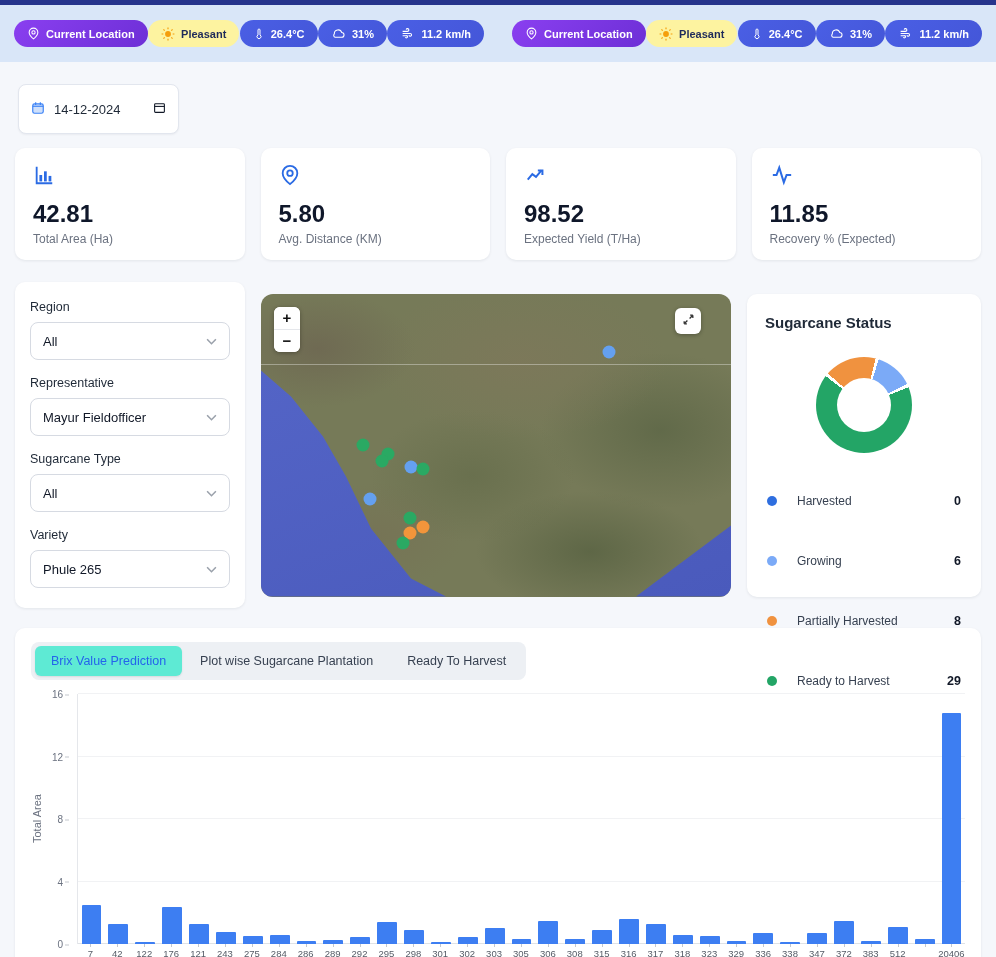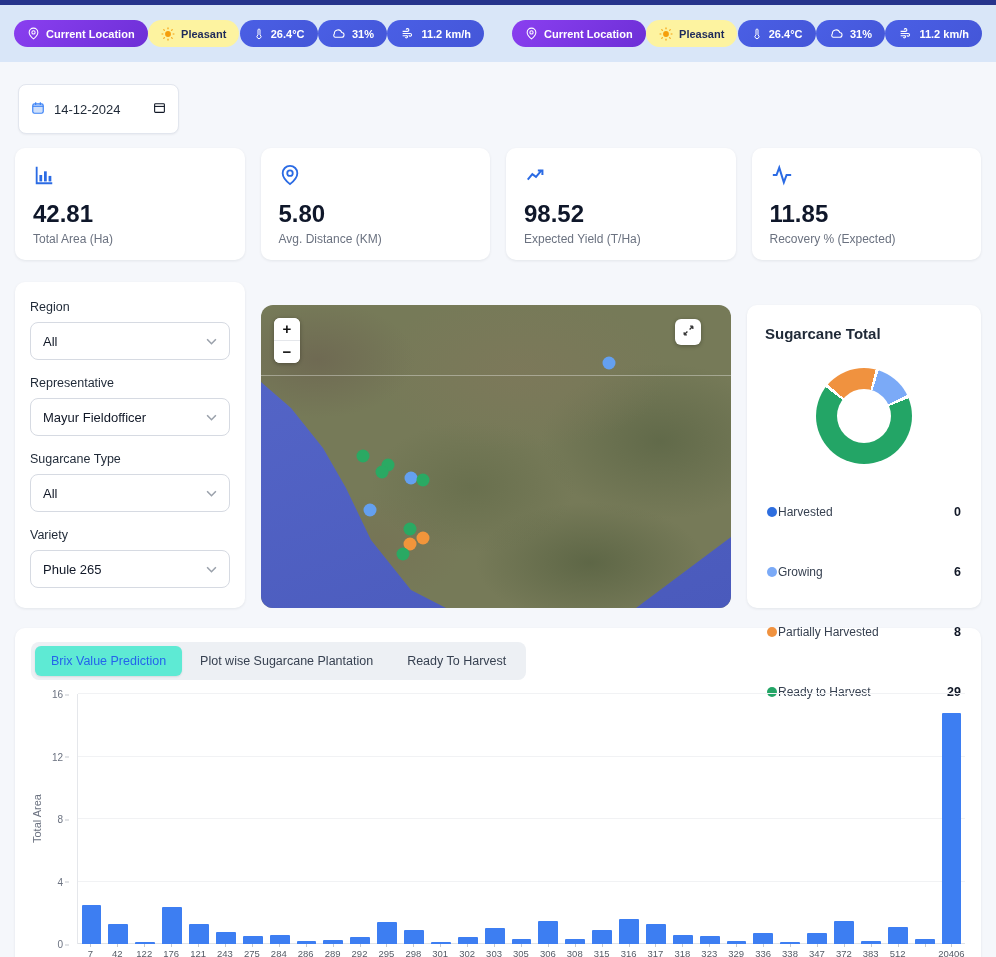--- a/index.html
+++ b/index.html
@@ -17,21 +17,21 @@
   .date-row { padding:22px 3px 14px; }
   .date-input { display:inline-flex; align-items:center; gap:9px; background:#fff;
     border:1px solid #e2e6ee; border-radius:8px; height:50px; padding:0 12px;
     font-size:13px; color:#1f2937; cursor:pointer; box-shadow:0 1px 2px rgba(16,24,40,.05); }
 
   .stats-row { display:flex; gap:16px; margin-bottom:22px; }
   .stat-card { flex:1; padding:16px 18px 18px; height:112px; }
   .stat-value { font-size:24px; font-weight:800; color:#0f172a; margin:10px 0 4px; }
   .stat-label { font-size:12px; color:#6b7280; }
 
-  .mid-row { display:flex; gap:16px; margin-bottom:20px; align-items:flex-end; }
+  .mid-row { display:flex; gap:16px; margin-bottom:20px; align-items:center; }
   .filters { width:230px; padding:16px 15px 20px; }
   .filter-label { font-size:12.5px; color:#1f2937; margin:2px 0 8px; }
   .filter-group + .filter-group { margin-top:16px; }
   .select { display:flex; align-items:center; justify-content:space-between; height:38px;
     border:1px solid #d6dae2; border-radius:8px; padding:0 12px; font-size:13px;
     color:#111827; background:#fff; cursor:pointer; }
   .select .chev { color:#9ca3af; font-size:10px; }
 
   .map { position:relative; width:470px; height:303px; border-radius:12px; overflow:hidden;
     background-color:#767a58; cursor:grab;
@@ -54,21 +54,21 @@
   .fullscreen { position:absolute; right:30px; top:14px; width:26px; height:26px; border:0;
     border-radius:6px; background:#fff; box-shadow:0 1px 4px rgba(0,0,0,.3);
     display:flex; align-items:center; justify-content:center; cursor:pointer; }
   .marker { position:absolute; width:13px; height:13px; border-radius:50%; transform:translate(-50%,-50%); }
 
   .status-card { flex:1; height:303px; padding:20px 18px; }
   .status-title { font-size:15px; font-weight:bold; color:#1f2937; }
   .donut { width:96px; height:96px; border-radius:50%; margin:26px auto 30px; position:relative; }
   .donut .hole { position:absolute; left:50%; top:50%; width:54px; height:54px;
     border-radius:50%; background:#fff; transform:translate(-50%,-50%); }
-  .legend-row { display:flex; align-items:center; gap:1px; padding:5px 2px; cursor:pointer;margin-top:36px; }
+  .legend-row { display:flex; align-items:center; gap:20px; padding:5px 2px; cursor:pointer;margin-top:36px; }
   .legend-dot { width:10px; height:10px; border-radius:50%; flex:0 0 auto; }
   .legend-label { font-size:12px; color:#374151; flex:1; }
   .legend-value { font-size:12.5px; font-weight:bold; color:#111827; }
 
   .chart-card { padding:14px 16px 10px; height:352px; }
   .tabs { display:inline-flex; background:#edf0f4; border-radius:8px; padding:4px; gap:2px; }
   .tab { border:0; background:transparent; padding:8px 16px; font-size:12.5px; color:#374151;
     border-radius:6px; cursor:pointer; font-family:inherit; white-space:nowrap; }
   .tab.active { background:#5eead4; color:#2563eb; box-shadow:0 1px 2px rgba(16,24,40,.1); }
 
@@ -315,21 +315,21 @@
           <div class="marker" style="left: 162px; top: 175px; background: rgb(42, 169, 99);"></div>
           <div class="marker" style="left: 109px; top: 205px; background: rgb(100, 160, 240);"></div>
           <div class="marker" style="left: 149px; top: 224px; background: rgb(42, 169, 99);"></div>
           <div class="marker" style="left: 162px; top: 233px; background: rgb(242, 149, 59);"></div>
           <div class="marker" style="left: 149px; top: 239px; background: rgb(242, 149, 59);"></div>
           <div class="marker" style="left: 142px; top: 249px; background: rgb(42, 169, 99);"></div>
         </div>
     </div>
 
     <div class="status-card card">
-      <div class="status-title">Sugarcane Total</div>
+      <div class="status-title">Sugarcane Status</div>
       <div class="donut" id="donut" style="background: conic-gradient(from -49deg, rgb(240, 146, 63) 0deg, rgb(240, 146, 63) 62.9767deg, rgb(255, 255, 255) 62.9767deg, rgb(255, 255, 255) 66.9767deg, rgb(123, 170, 247) 66.9767deg, rgb(123, 170, 247) 113.209deg, rgb(255, 255, 255) 113.209deg, rgb(255, 255, 255) 117.209deg, rgb(35, 165, 102) 117.209deg, rgb(35, 165, 102) 356deg, rgb(255, 255, 255) 356deg, rgb(255, 255, 255) 360deg);">
         <div class="hole"></div>
       </div>
       <div class="legend" id="legend">
           <div class="legend-row">
             <span class="legend-dot" style="background:#2e6edf"></span>
     <span class="legend-label">Harvested</span>
     <span class="legend-value">0</span>
           </div>
           <div class="legend-row">

